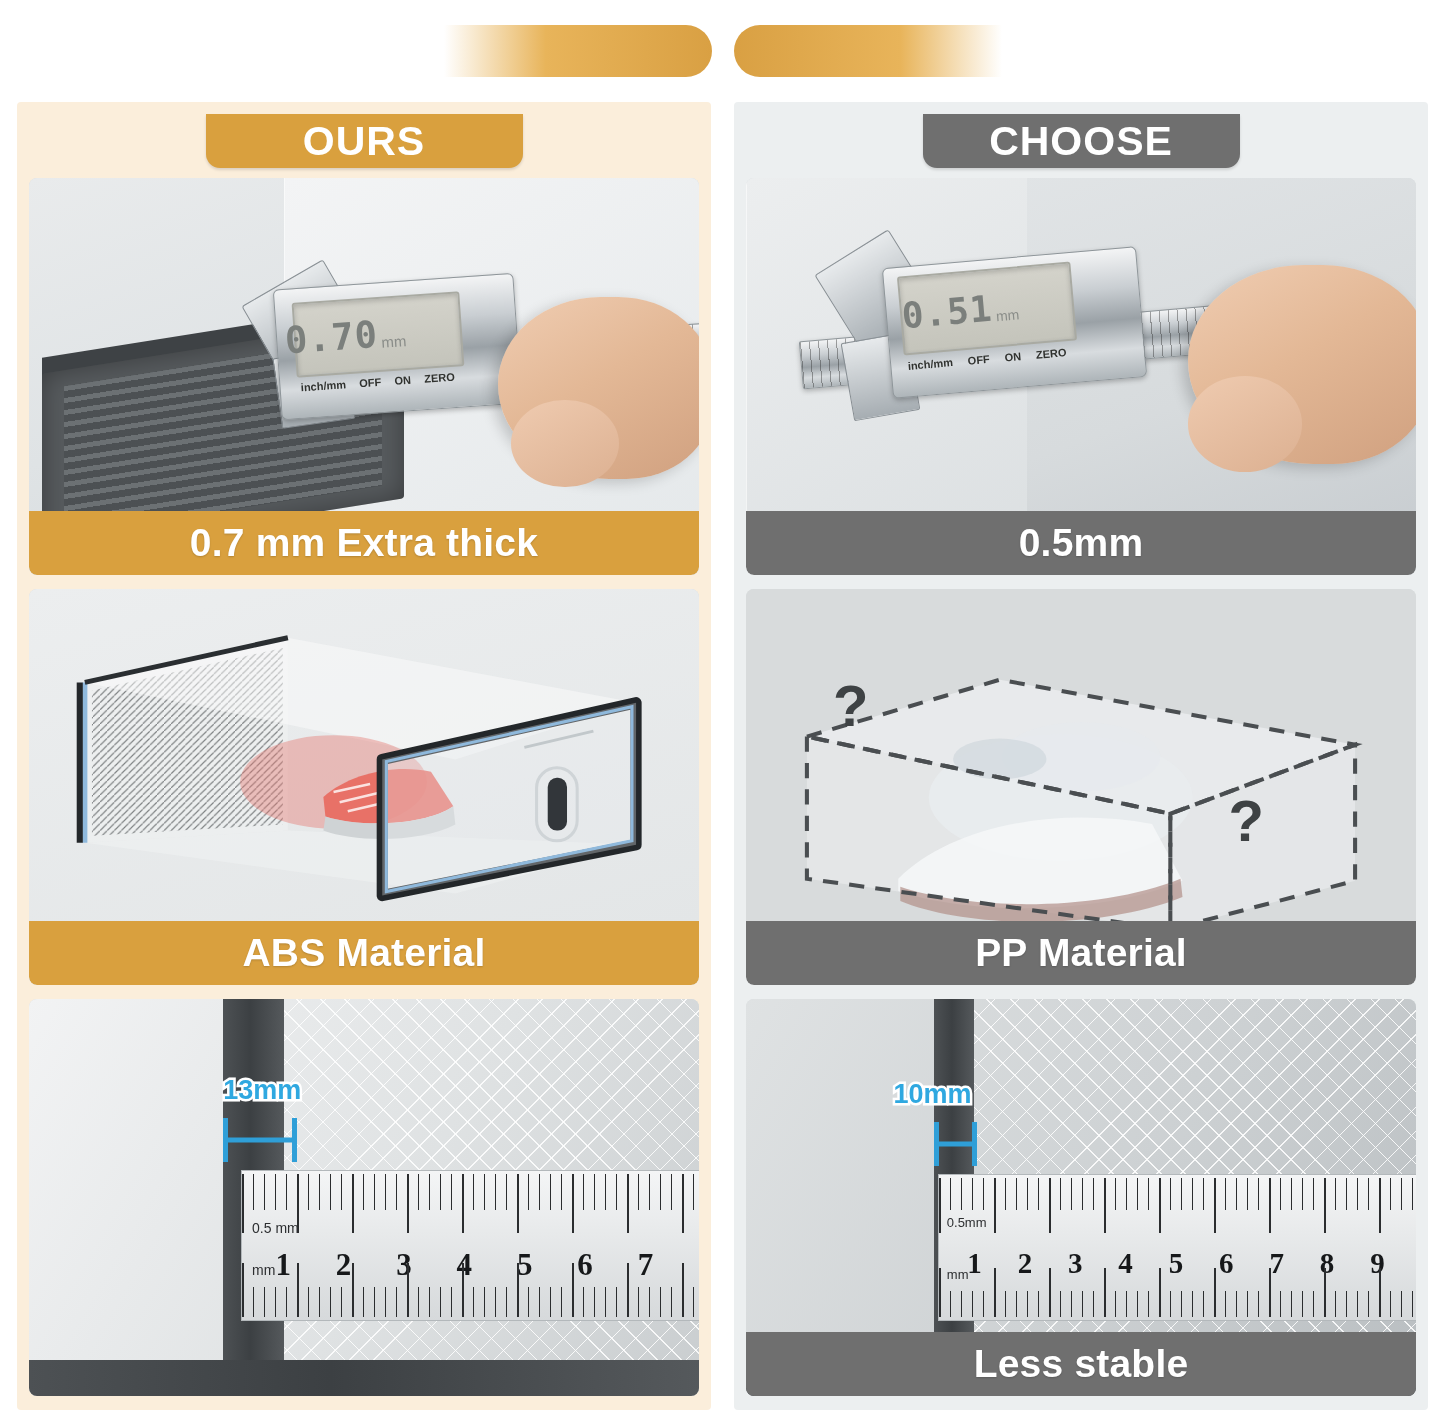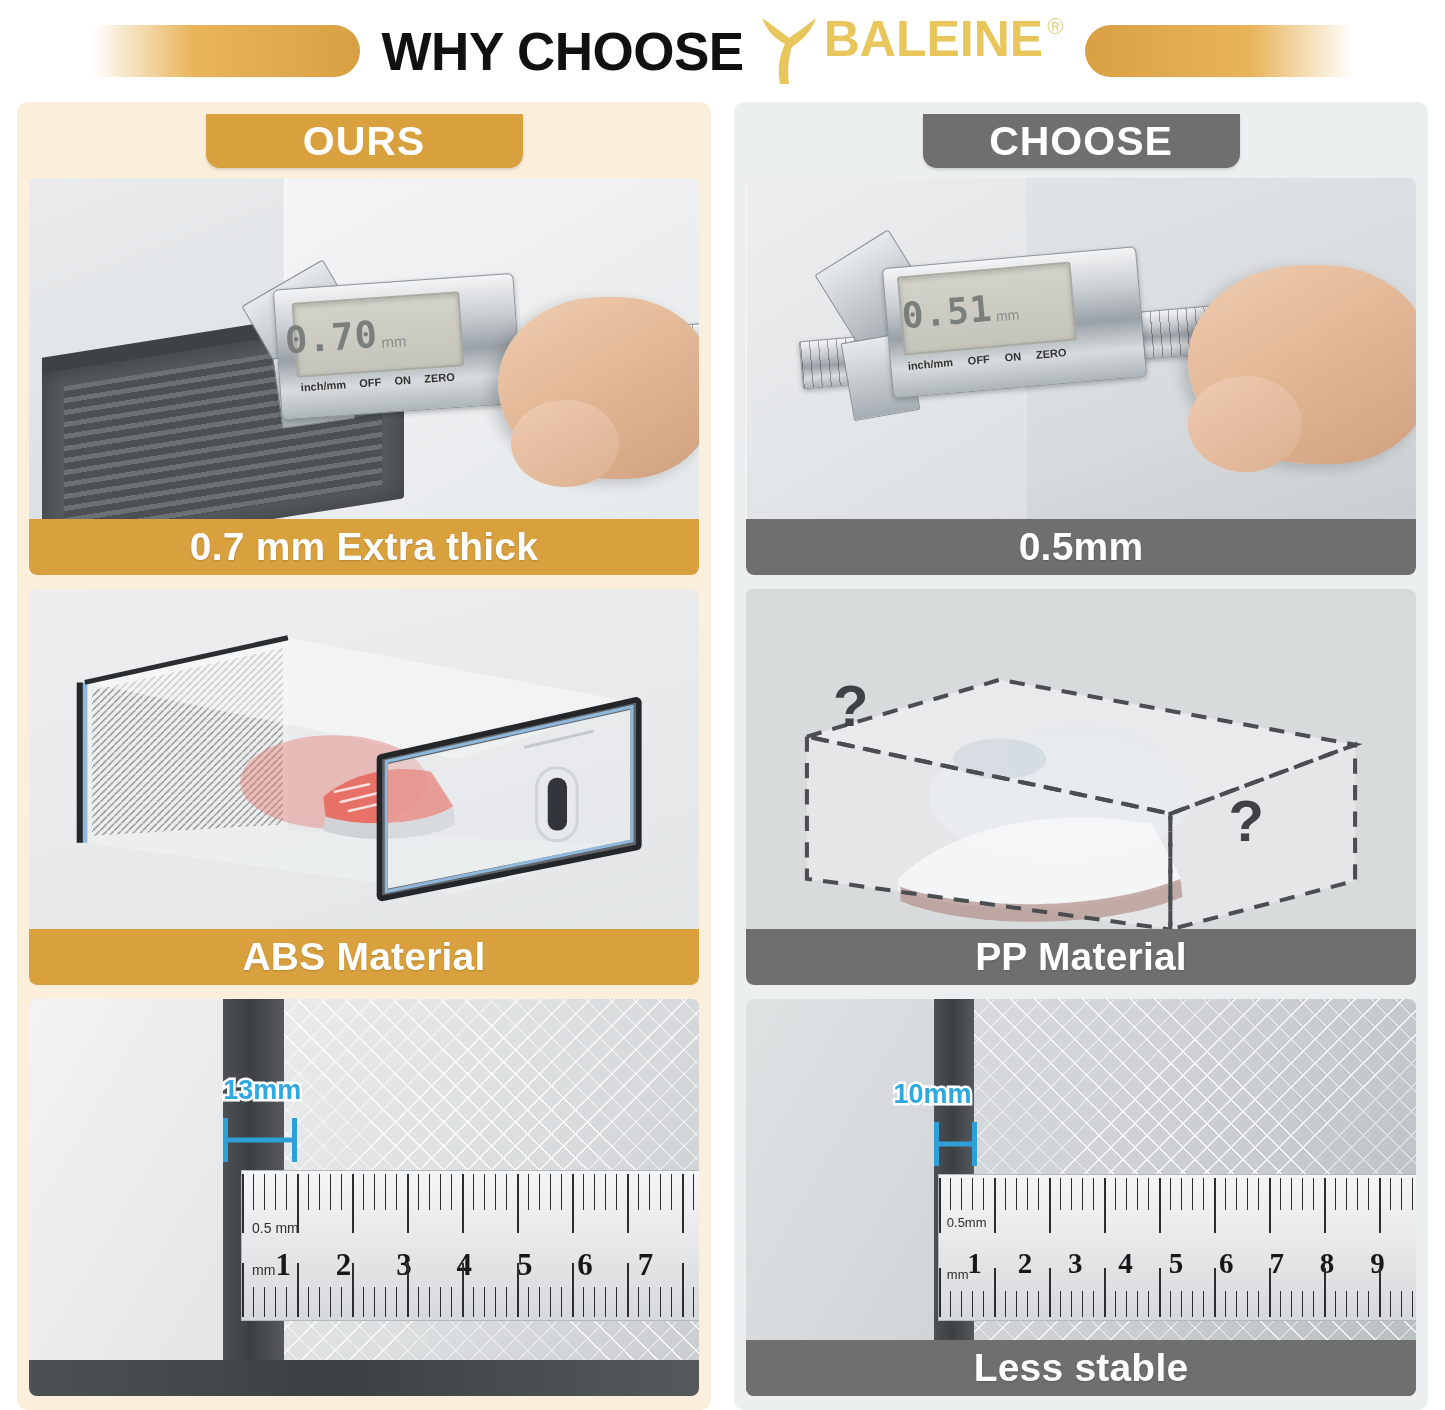--- a/index.html
+++ b/index.html
@@ -70,21 +70,21 @@
 
   
   .compare {
     display: flex;
     gap: 23px;
     padding: 0 17px;
     height: 1308px;
   }
   .column {
     flex: 1;
-    border-radius: 10px;
+    border-radius: 4px;
     padding: 12px 12px 14px 12px;
     display: flex;
     flex-direction: column;
   }
   .column.ours   { background: #fbeedb; }
   .column.others { background: #eceff0; }
 
   .tab-row {
     height: 58px;
     display: flex;
@@ -122,21 +122,21 @@
 
   .photo {
     position: absolute;
     inset: 0;
     overflow: hidden;
   }
 
   .caption {
     position: absolute;
     left: 0; right: 0; bottom: 0;
-    height: 56px;
+    height: 64px;
     display: flex;
     align-items: center;
     justify-content: center;
     color: #ffffff;
     font-size: 39px;
     font-weight: bold;
     letter-spacing: 0.2px;
     text-shadow: 0 1px 2px rgba(0,0,0,0.18);
   }
   .caption.gold { background: #d9a03e; }
@@ -345,33 +345,20 @@
     background: #2f9fd8;
     transform: translateY(-50%);
   }
 </style>
 </head>
 <body>
 
 <div class="header">
   <div class="hdr-bar left"></div>
 
-  <div class="hdr-center">
-    <div class="hdr-title">WHY CHOOSE</div>
-
-    <div class="logo-wrap">
-      <svg class="whale-icon" width="62" height="74" viewBox="0 0 62 74">
-        <path d="M4 4 C10 20, 20 26, 27 30 C22 40, 19 54, 22 70 L31 70
-                 C29 54, 31 42, 34 33 C41 28, 52 21, 58 4
-                 C49 11, 40 18, 31 24 C22 17, 13 10, 4 4 Z" fill="#e8c65c"></path>
-      </svg>
-      <div class="brand-word">BALEINE</div>
-      <div class="reg-mark">®</div>
-    </div>
-  </div>
 
   <div class="hdr-bar right"></div>
 </div>
 
 <div class="compare">
 
   <div class="column ours">
 
     <div class="tab-row">
       <div class="tab gold">OURS</div>

